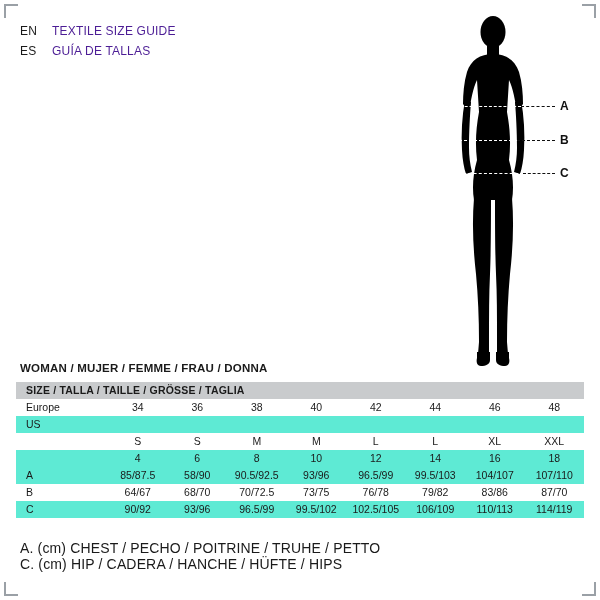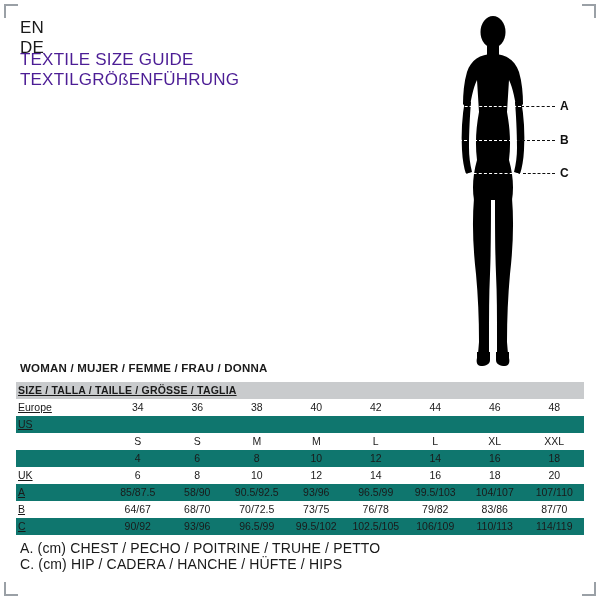--- a/index.html
+++ b/index.html
@@ -25,25 +25,24 @@
 
   
   .lang-block {
     position: absolute;
     top: 18px;
     left: 20px;
     width: 330px;
   }
   .lang-row {
     display: flex;
-    align-items: flex-start;
+    align-items: flex-end;
     height: 20px;
-    font-size: 17px;
+    font-size: 12px;
     letter-spacing: .2px;
-    flex-direction: column;
   }
   .lang-code {
     width: 32px;
     flex: 0 0 32px;
     color: #1a1a1a;
   }
   .lang-title {
     color: #4c1d95;
   }
 
@@ -106,32 +105,31 @@
     padding: 0;
     height: 17px;
     line-height: 17px;
     text-align: center;
     font-weight: 400;
     color: #1a1a1a;
   }
   table.size-table th.row-head,
   table.size-table td.row-head {
     text-align: left;
-    padding-left: 2px;
+    padding-left: 10px;
     width: 92px;
-    text-decoration: underline;
   }
   tr.header-row th {
     background: #c9cbcd;
     font-weight: 700;
     font-size: 10.5px;
     text-align: left;
     letter-spacing: .2px;
   }
-  tr.shade td { background: #0f766e; }
+  tr.shade td { background: #5eead4; }
   tr.plain td { background: #ffffff; }
 
   
   .notes {
     position: absolute;
     left: 20px;
     top: 540px;
     width: 560px;
   }
   .note {
@@ -165,22 +163,22 @@
   <div class="corner tr"></div>
   <div class="corner bl"></div>
   <div class="corner br"></div>
 
   <div class="lang-block">
     <div class="lang-row">
       <span class="lang-code">EN</span>
       <span class="lang-title">TEXTILE SIZE GUIDE</span>
     </div>
     <div class="lang-row">
-      <span class="lang-code">DE</span>
-      <span class="lang-title">TEXTILGRÖßENFÜHRUNG</span>
+      <span class="lang-code">ES</span>
+      <span class="lang-title">GUÍA DE TALLAS</span>
     </div>
   </div>
 
   <div class="figure-wrap">
     <svg class="figure-svg" viewBox="0 0 120 365" preserveAspectRatio="xMidYMin meet">
       <g fill="#000000">
 
         <ellipse cx="60" cy="24" rx="12.5" ry="16"></ellipse>
 
         <rect x="54" y="38" width="12" height="12"></rect>
@@ -294,31 +292,20 @@
           <td>4</td>
           <td>6</td>
           <td>8</td>
           <td>10</td>
           <td>12</td>
           <td>14</td>
           <td>16</td>
           <td>18</td>
         </tr>
 
-        <tr class="plain">
-          <td class="row-head">UK</td>
-          <td>6</td>
-          <td>8</td>
-          <td>10</td>
-          <td>12</td>
-          <td>14</td>
-          <td>16</td>
-          <td>18</td>
-          <td>20</td>
-        </tr>
 
         <tr class="shade">
           <td class="row-head">A</td>
           <td>85/87.5</td>
           <td>58/90</td>
           <td>90.5/92.5</td>
           <td>93/96</td>
           <td>96.5/99</td>
           <td>99.5/103</td>
           <td>104/107</td>

